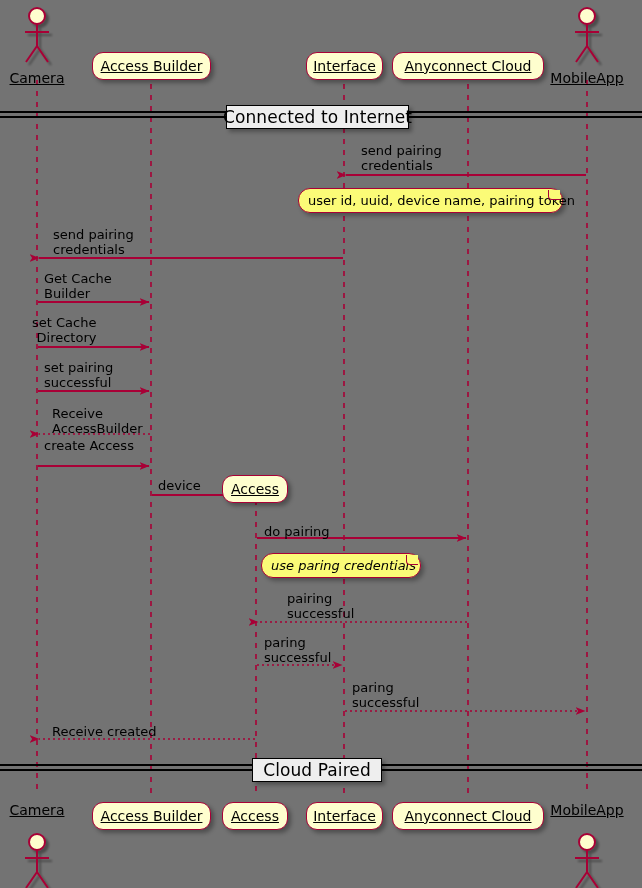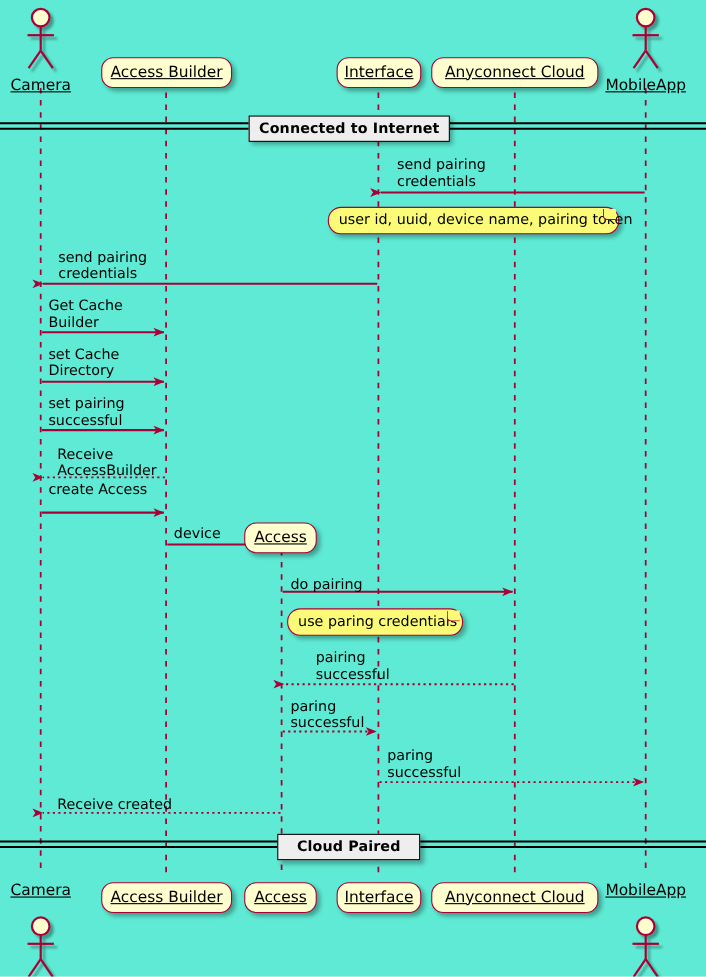--- a/index.html
+++ b/index.html
@@ -8,21 +8,21 @@
     background: #FFFFFF;
   }
   body {
     font-family: "DejaVu Sans", sans-serif;
   }
   #diagram {
     position: relative;
     width: 642px;
     height: 888px;
     overflow: hidden;
-    background: #5eead4;
+    background: #737373;
   }
   #svg-layer {
     position: absolute;
     left: 0;
     top: 0;
     width: 642px;
     height: 888px;
   }
   
   .pbox {
@@ -53,22 +53,22 @@
     white-space: nowrap;
     text-align: center;
   }
   
   .divider-box {
     position: absolute;
     box-sizing: border-box;
     background: #EEEEEE;
     border: 1.5px solid #000000;
     color: #000000;
-    font-size: 13px;
-    font-weight: bold;
+    font-size: 17px;
+    font-weight: normal;
     display: flex;
     align-items: center;
     justify-content: center;
     white-space: nowrap;
     box-shadow: 3px 3px 4px rgba(0,0,0,0.30);
     letter-spacing: 0.1px;
   }
   
   .note {
     position: absolute;
@@ -216,33 +216,33 @@
     </div>
   <div id="dividers">
       <div class="divider-box" style="left: 226px; top: 105px; width: 183px; height: 24px;">Connected to Internet</div>
       <div class="divider-box" style="left: 252px; top: 758px; width: 130px; height: 24px;">Cloud Paired</div>
     </div>
   <div id="notes">
       <div class="note" style="left: 298px; top: 188px; width: 265px; height: 25px;">
         <span>user id, uuid, device name, pairing token</span>
         <span class="note-fold"></span>
       </div>
-      <div class="note" style="left: 261px; top: 553px; width: 160px; height: 25px;">
+      <div class="note" style="left: 261px; top: 553px; width: 160px; height: 25px; font-style: italic;">
         <span>use paring credentials</span>
         <span class="note-fold"></span>
       </div>
     </div>
   <div id="msglabels">
       <div class="msg" style="left: 361px; top: 143px;">send pairing
 credentials</div>
       <div class="msg" style="left: 53px; top: 227px;">send pairing
 credentials</div>
       <div class="msg" style="left: 44px; top: 271px;">Get Cache
 Builder</div>
-      <div class="msg" style="left: 44px; top: 315px;">set Cache
+      <div class="msg" style="left: 32px; top: 315px; text-align: right;">set Cache
 Directory</div>
       <div class="msg" style="left: 44px; top: 360px;">set pairing
 successful</div>
       <div class="msg" style="left: 52px; top: 406px;">Receive
 AccessBuilder</div>
       <div class="msg" style="left: 44px; top: 438px;">create Access</div>
       <div class="msg" style="left: 158px; top: 478px;">device</div>
       <div class="msg" style="left: 264px; top: 524px;">do pairing</div>
       <div class="msg" style="left: 271px; top: 591px; margin-left: 16px;">pairing
 successful</div>

